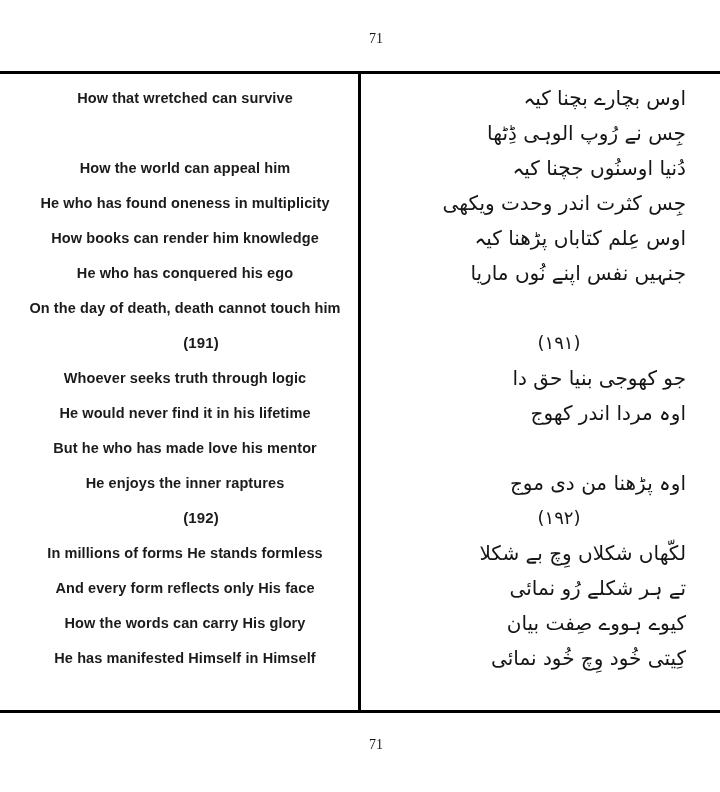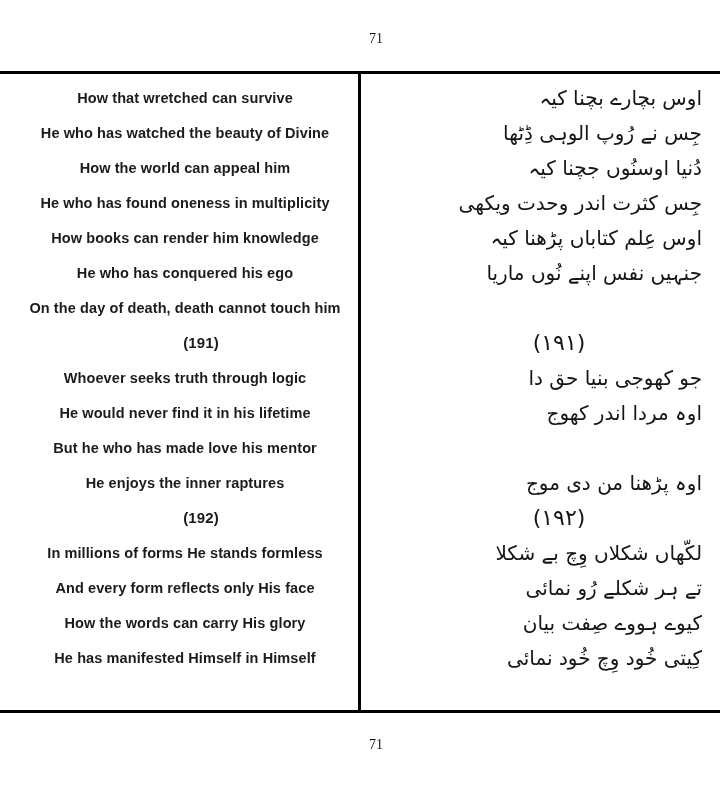--- a/index.html
+++ b/index.html
@@ -20,44 +20,43 @@
   .poem{position:absolute;top:80px;left:0;width:720px;}
   .row{display:flex;height:35px;align-items:center;}
   .en{
     width:358px;box-sizing:border-box;padding-left:12px;
     text-align:center;font-family:"Liberation Sans",sans-serif;
     font-weight:bold;font-size:14.5px;letter-spacing:0.1px;color:#1b1b1b;
     white-space:nowrap;
   }
   .ur{
     flex:1;box-sizing:border-box;direction:rtl;
-    padding-left:6px;padding-right:18px;
+    padding-left:6px;padding-right:34px;
     font-family:"DejaVu Sans",sans-serif;font-size:20px;color:#161616;
     white-space:nowrap;
   }
   .row.num .en{font-size:15px;font-weight:bold;margin-left:16px;}
-  .row.num .ur{text-align:center;padding-right:0;font-size:22px;margin-left:18px;}
+  .row.num .ur{text-align:center;padding-right:0;font-size:18px;margin-left:18px;}
 </style>
 </head>
 <body>
 
 <div class="pagenum top">71</div>
 
 <div class="rule top"></div>
 <div class="rule vert"></div>
 <div class="rule bottom"></div>
 
 <div class="poem">
   <div class="row">
     <div class="en">How that wretched can survive</div>
     <div class="ur">اوس بچارے بچنا کیہ</div>
   </div>
 
   <div class="row">
-    <div class="en">He who has watched the beauty of Divine</div>
     <div class="ur">جِس نے رُوپ الوہی ڈِٹھا</div>
   </div>
 
   <div class="row">
     <div class="en">How the world can appeal him</div>
     <div class="ur">دُنیا اوسنُوں جچنا کیہ</div>
   </div>
 
   <div class="row">
     <div class="en">He who has found oneness in multiplicity</div>

